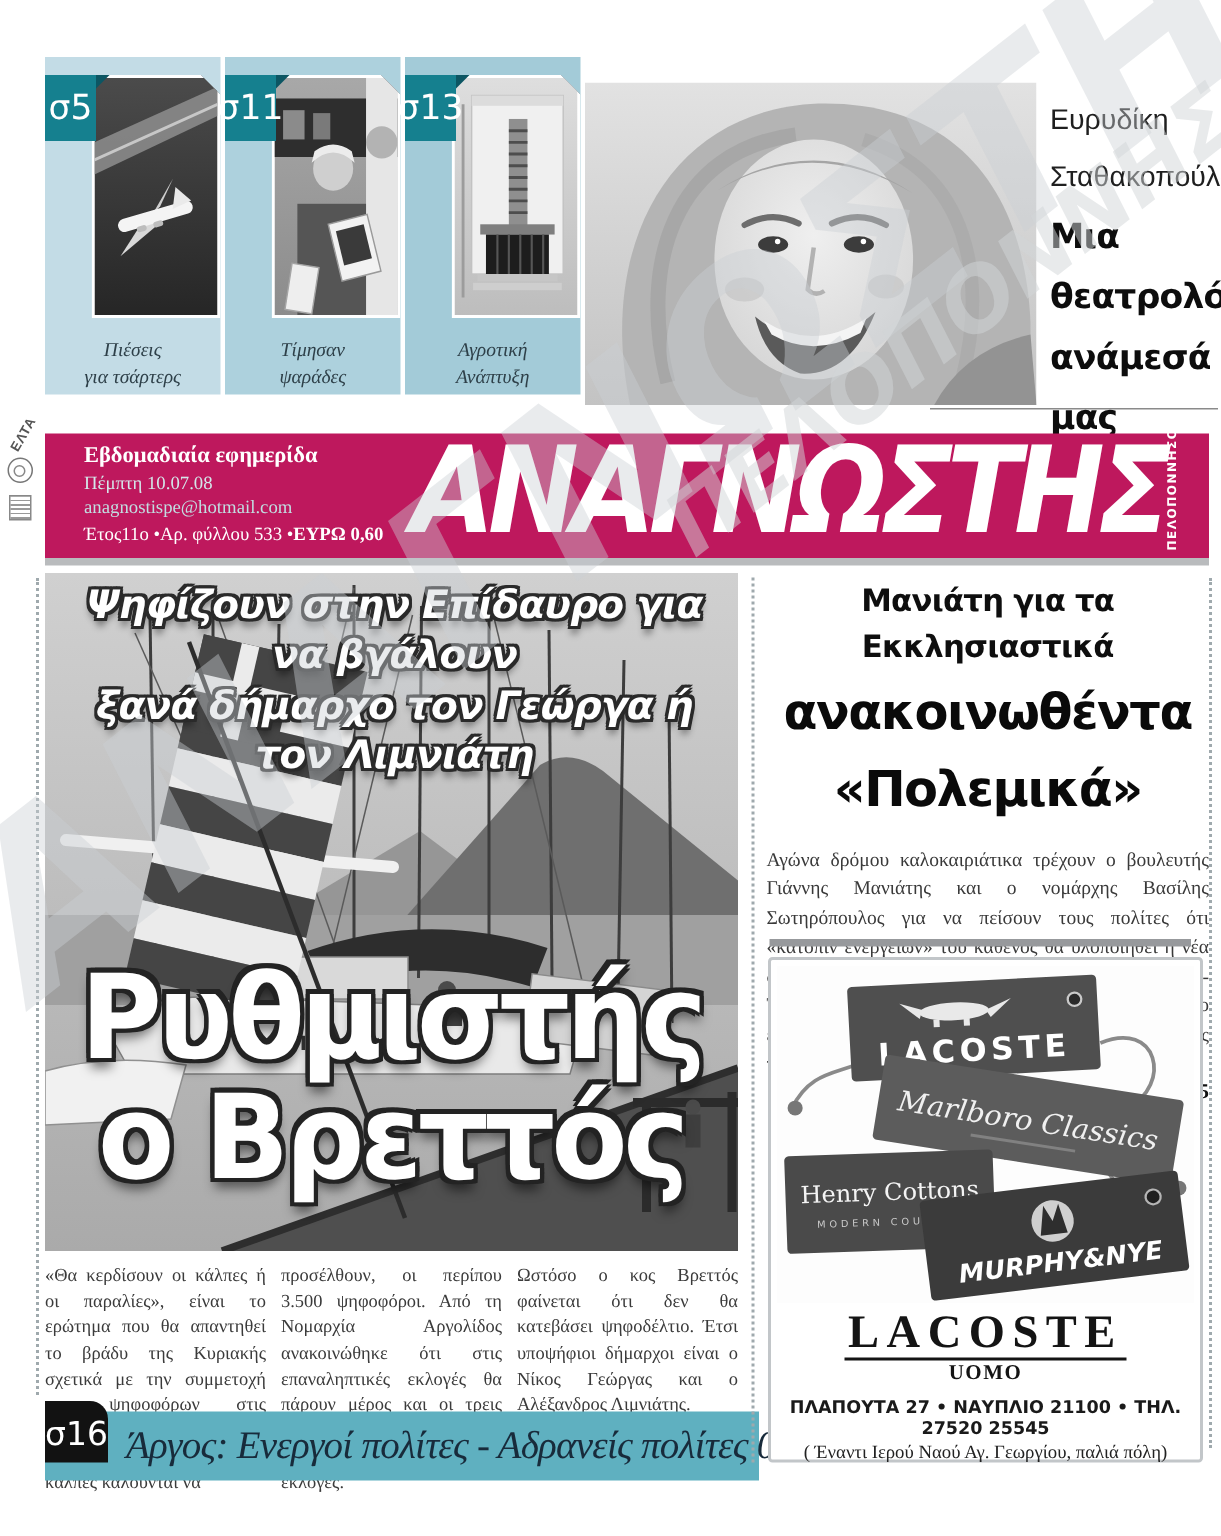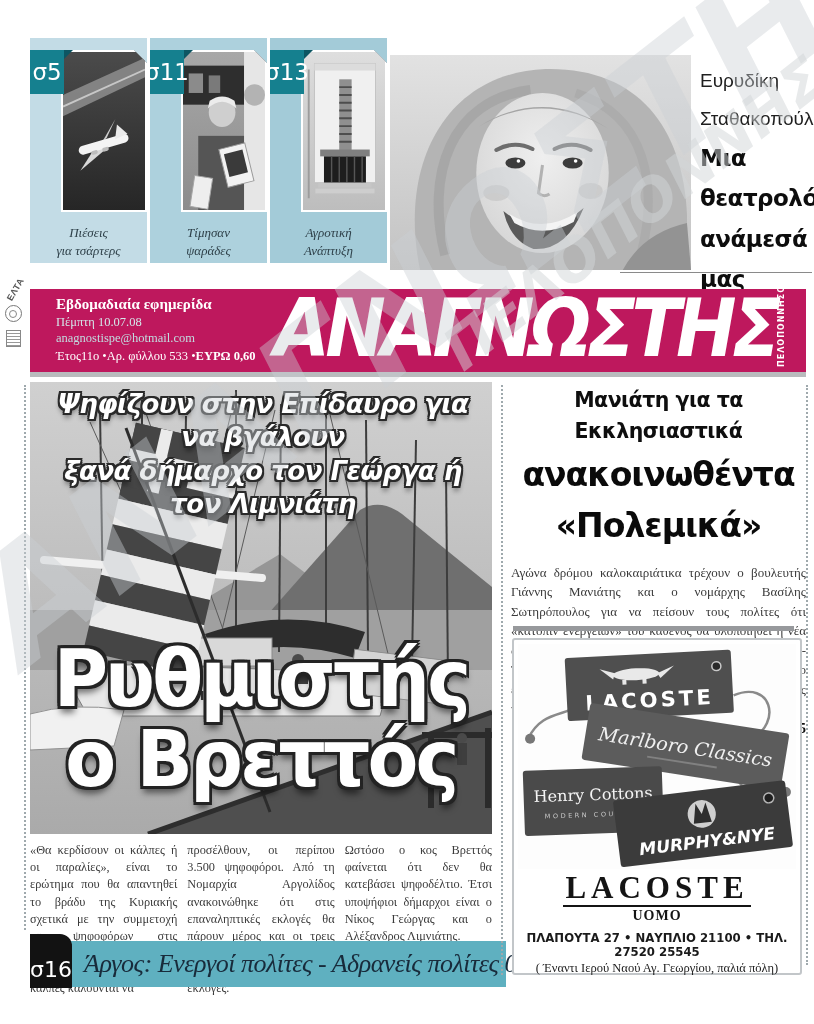--- a/index.html
+++ b/index.html
@@ -90,21 +90,21 @@
 
   
   .story-cols { position:absolute; left:30px; top:842px; width:462px; height:94px; display:flex; gap:10px; z-index:2; }
   .story-col { flex:1; font-family:"Liberation Serif","DejaVu Serif",serif; font-size:12.3px; line-height:1.4;
     color:#3b3b3b; text-align:justify; }
   .story-pageref { display:block; text-align:right; font-weight:bold; font-size:13px; color:#111; margin-top:4px;
     font-family:"Liberation Serif",serif; }
 
   
   .bottom-bar { position:absolute; left:30px; top:941px; width:476px; height:46px; background:#5fb0c0; z-index:2; }
-  .bb-tab { position:absolute; left:0; top:-7px; width:42px; height:54px; background:#121212; color:#fff;
+  .bb-tab { position:absolute; left:0; top:-7px; width:42px; height:41px; background:#121212; color:#fff;
     border-top-right-radius:12px; display:flex; align-items:flex-end; justify-content:center;
     font-size:22px; padding-bottom:6px; font-family:"DejaVu Sans",sans-serif; }
   .bb-text { position:absolute; left:54px; top:0; height:46px; display:flex; align-items:center;
     font-family:"Liberation Serif","DejaVu Serif",serif; font-style:italic; font-size:26px; color:#182b3b;
     letter-spacing:-0.5px; white-space:nowrap; }
 
   
   .right-col { position:absolute; left:511px; top:385px; width:295px; z-index:2; }
   .rc-kicker { text-align:center; font-family:"DejaVu Sans",sans-serif; font-weight:bold; font-size:20.5px;
     line-height:1.5; color:#0e0e0e; letter-spacing:-0.5px; }

